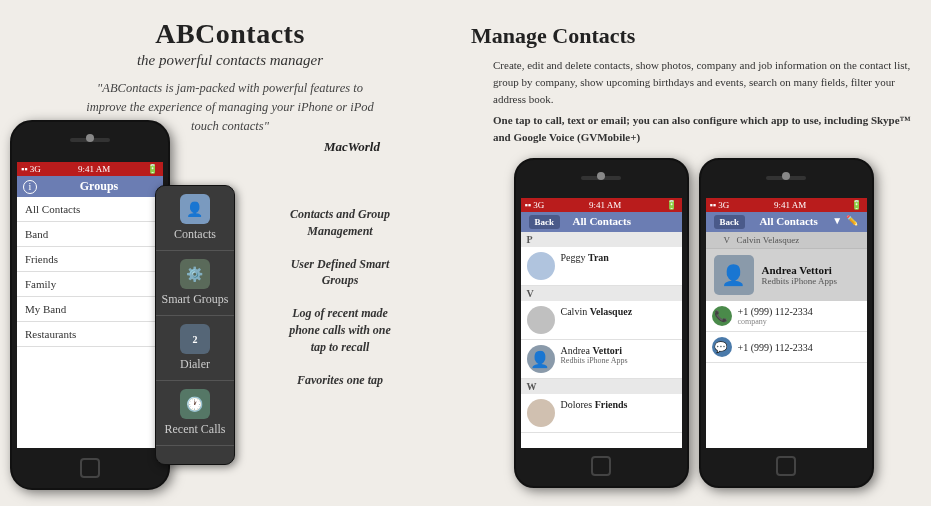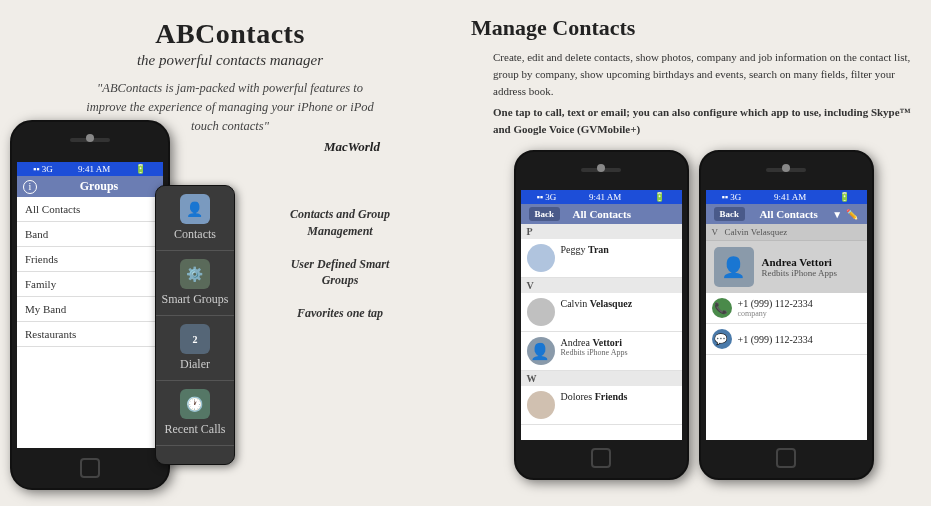--- a/index.html
+++ b/index.html
@@ -151,21 +151,21 @@
       text-align: center;
       font-style: italic;
       font-weight: bold;
       line-height: 1.4;
       margin-bottom: 16px;
     }
 
     
     .right-section {
       position: absolute;
-      right: 0; top: 0;
+      right: 0; top: 8px;
       width: 475px;
       height: 400px;
       background: #f0ede8;
       padding: 15px 15px 0 15px;
     }
 
     .right-title {
       font-size: 22px;
       font-weight: bold;
       color: #222;
@@ -229,38 +229,38 @@
       position: absolute;
       top: 38px;
       left: 5px;
       right: 5px;
       bottom: 38px;
       background: white;
       overflow: hidden;
     }
 
     .nav-bar {
-      background: #1d4ed8;
+      background: #b91c1c;
       color: white;
       font-size: 9px;
-      padding: 2px 16px;
+      padding: 2px 4px;
       display: flex;
       justify-content: space-between;
       align-items: center;
     }
 
     .nav-bar-title {
       background: #6b7db3;
       color: white;
       font-size: 11px;
       font-weight: bold;
       text-align: center;
       padding: 4px 0;
       display: flex;
-      align-items: center;
+      align-items: flex-start;
       justify-content: space-between;
       padding: 3px 8px;
     }
 
     .back-btn {
       background: #4a5a8a;
       color: white;
       font-size: 9px;
       padding: 2px 6px;
       border-radius: 3px;
@@ -448,20 +448,21 @@
     <div class="sidebar-item-ph">
       <div class="sidebar-icon" style="background:#557766;">🕐</div>
       <span class="sidebar-label">Recent Calls</span>
     </div>
   </div>
 </div>
 
 <div class="middle-section">
   <div class="feature-item">Contacts and Group<br>Management</div>
   <div class="feature-item">User Defined Smart<br>Groups</div>
+  <div class="feature-item">Log of recent made<br>phone calls with one<br>tap to recall</div>
   <div class="feature-item">Favorites one tap</div>
 </div>
 
 <div class="right-section">
   <h2 class="right-title">Manage Contacts</h2>
   <p class="right-desc">
     Create, edit and delete contacts, show photos, company and job information on the contact list, group by company, show upcoming birthdays and events, search on many fields, filter your address book.
   </p>
   <p class="right-desc">
     <span>One tap to call, text or email; you can also configure which app to use, including Skype™ and Google Voice (GVMobile+)</span>
@@ -529,21 +530,21 @@
         </div>
         <div class="nav-bar-title">
           <div class="back-btn">Back</div>
           <span style="font-size:11px;font-weight:bold;color:white;">All Contacts</span>
           <div style="display:flex;gap:4px;">
             <span class="filter-icon">▼</span>
             <span class="filter-icon">✏️</span>
           </div>
         </div>
 
-        <div style="background:#c8c8c8;padding:3px 6px;font-size:9px;color:#555;border-bottom:1px solid #bbb;">V &nbsp; Calvin Velasquez</div>
+        <div style="background:#c8c8c8;padding:3px 18px;font-size:9px;color:#555;border-bottom:1px solid #bbb;">V &nbsp; Calvin Velasquez</div>
 
         <div class="detail-header">
           <div class="detail-avatar" style="background:#8a9aaa;">👤</div>
           <div>
             <div class="detail-name">Andrea Vettori</div>
             <div class="detail-company">Redbits iPhone Apps</div>
           </div>
         </div>
 
         <div class="detail-row">

